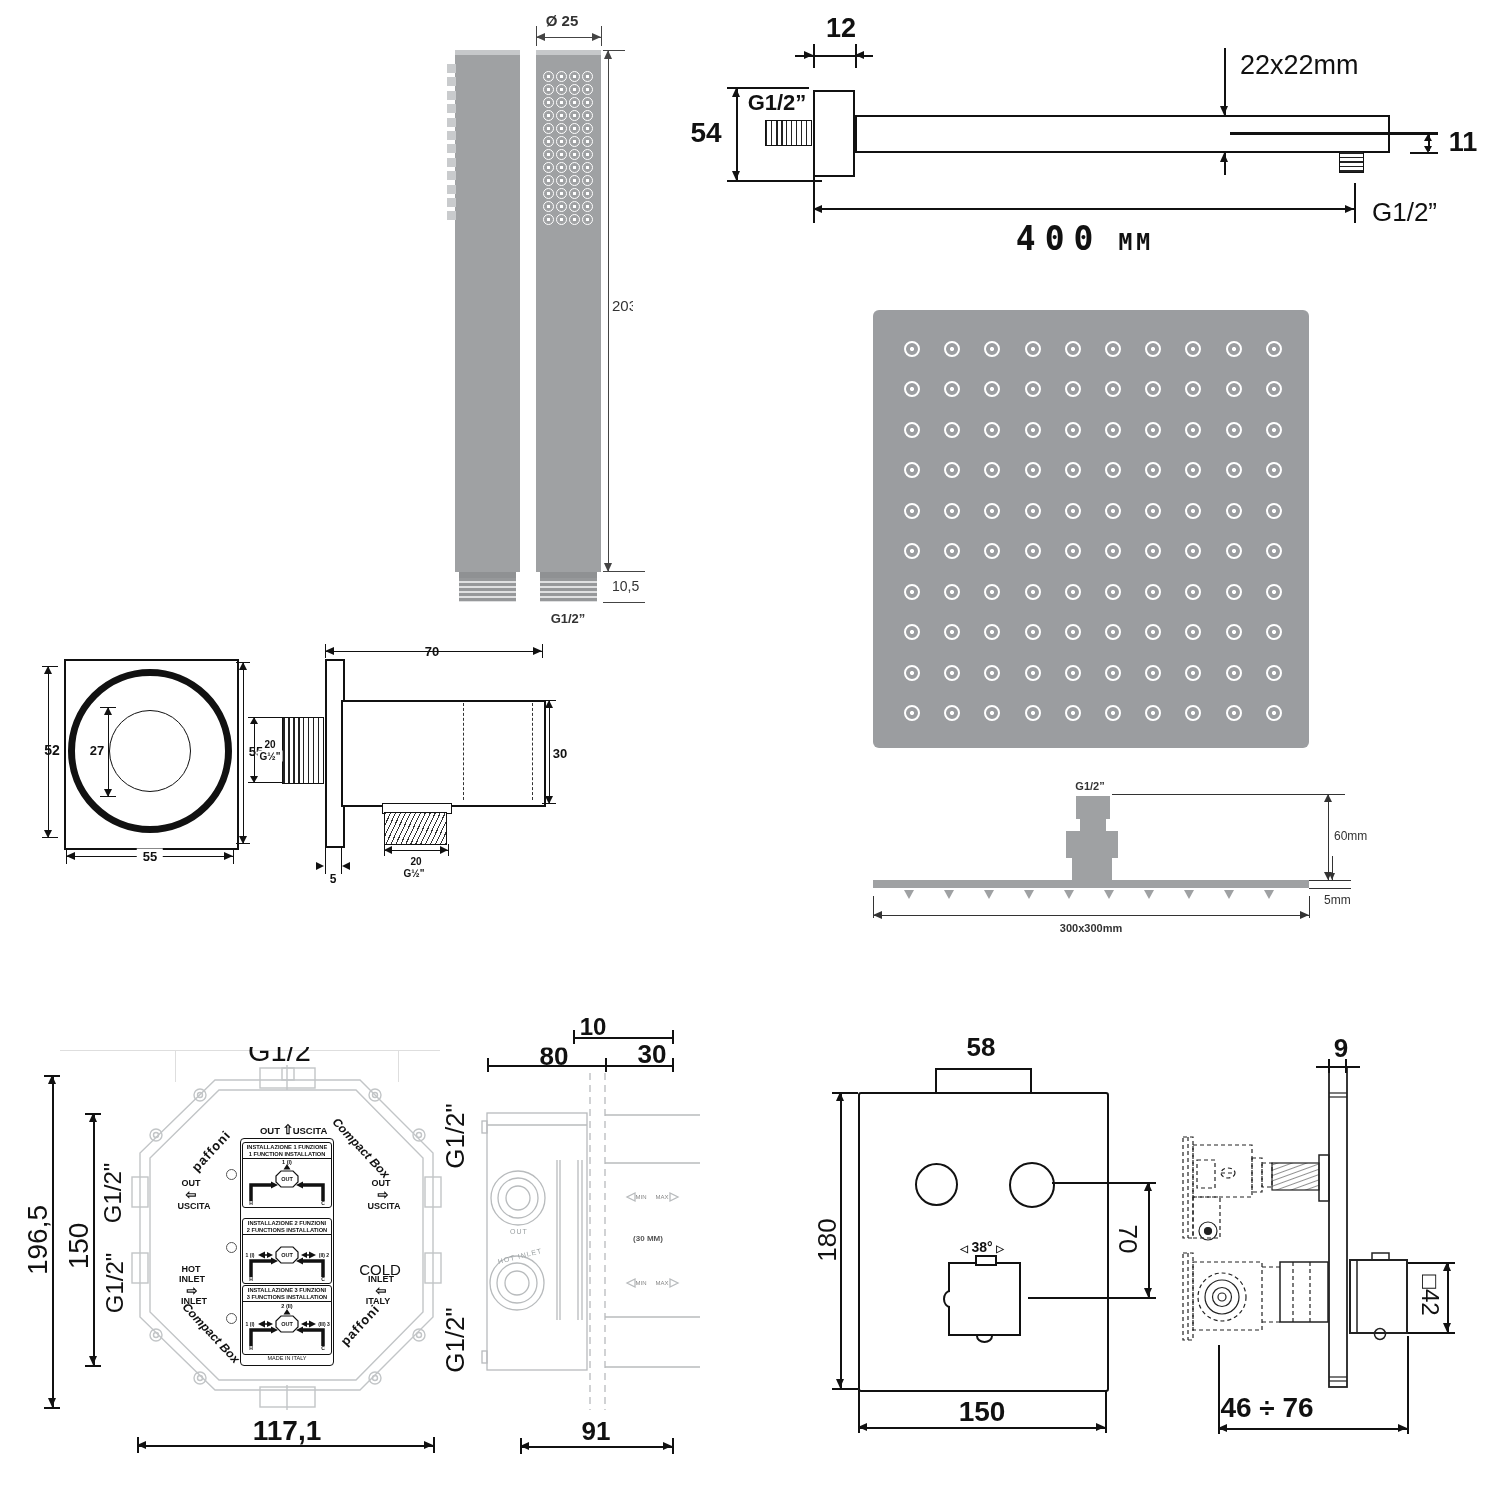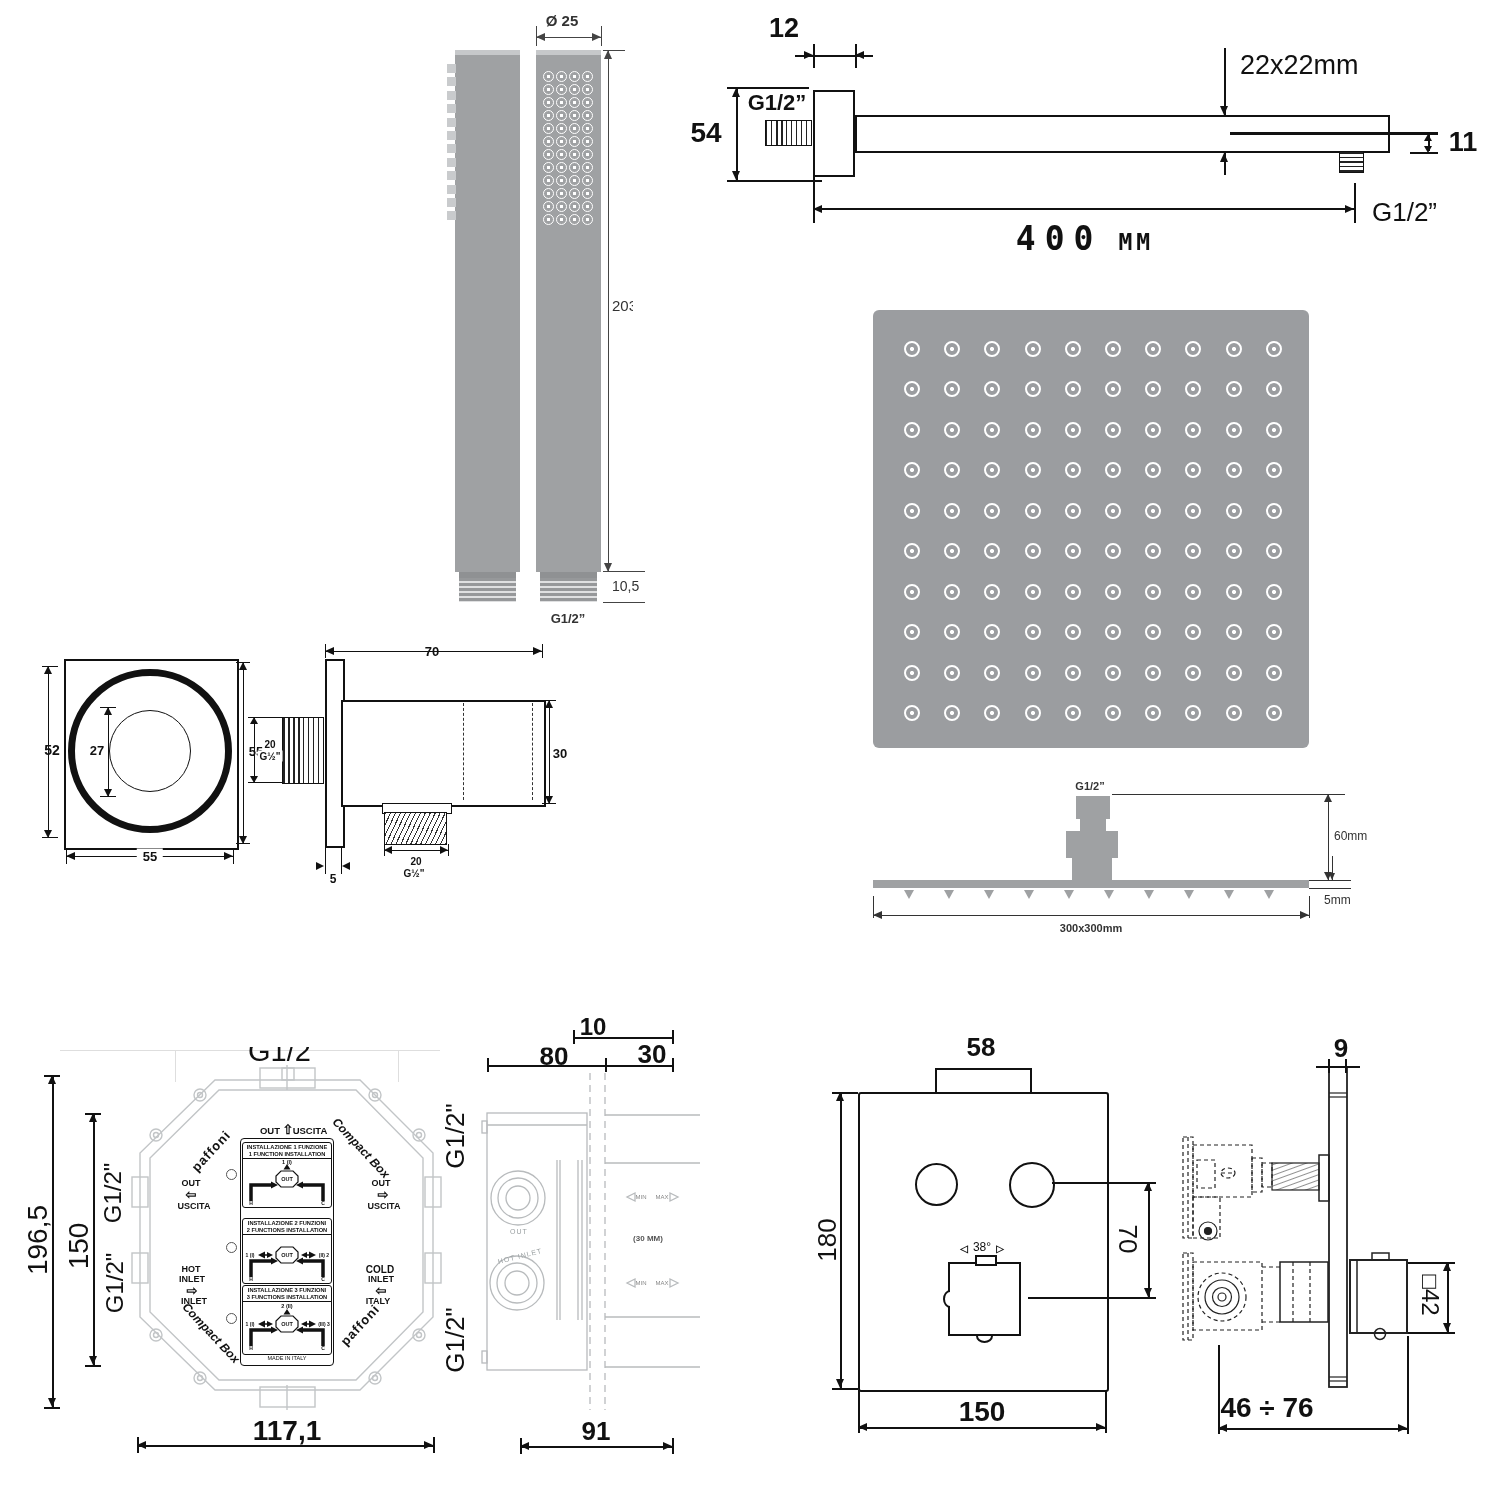--- a/index.html
+++ b/index.html
@@ -131,21 +131,21 @@
     <div class="ar ar-d" style="left:604px;top:563px;border-top-color:#444;"></div>
     <div class="abs" style="left:612px;top:297px;width:21px;height:18px;overflow:hidden;">
       <span style="font-size:15px;color:#333;font-family:'Liberation Sans',sans-serif;">203</span>
     </div>
     <div class="hline" style="left:603px;top:602px;width:42px;background:#444;height:1px;"></div>
     <span class="lbl" style="left:612px;top:578px;font-size:14px;color:#333;">10,5</span>
     <span class="lbl ctr" style="left:568px;top:618px;font-size:13px;color:#333;">G1/2”</span>
   </div>
 
   <div>
-    <span class="lbl ctr" style="left:784px;top:28px;font-size:27px;">12</span>
+    <span class="lbl ctr" style="left:841px;top:28px;font-size:27px;">12</span>
     <div class="vline" style="left:813px;top:44px;height:24px;"></div>
     <div class="vline" style="left:855px;top:44px;height:24px;"></div>
     <div class="hline" style="left:795px;top:55px;width:78px;"></div>
     <div class="ar ar-r" style="left:804px;top:51px;"></div>
     <div class="ar ar-l" style="left:855px;top:51px;"></div>
 
     <span class="lbl ctr" style="left:777px;top:103px;font-size:22px;">G1/2”</span>
     <span class="lbl ctr" style="left:706px;top:133px;font-size:28px;">54</span>
     <div class="hline" style="left:727px;top:87px;width:82px;"></div>
     <div class="hline" style="left:727px;top:180px;width:95px;"></div>
@@ -462,21 +462,21 @@
 
     <span class="lbl ctr" style="left:381px;top:1183px;font-size:9px;font-weight:bold;">OUT</span>
     <span class="lbl ctr" style="left:383px;top:1194px;font-size:13px;">⇨</span>
     <span class="lbl ctr" style="left:384px;top:1206px;font-size:9px;font-weight:bold;">USCITA</span>
 
     <span class="lbl ctr" style="left:191px;top:1269px;font-size:9px;font-weight:bold;">HOT</span>
     <span class="lbl ctr" style="left:192px;top:1279px;font-size:9px;font-weight:bold;">INLET</span>
     <span class="lbl ctr" style="left:192px;top:1290px;font-size:13px;">⇨</span>
     <span class="lbl ctr" style="left:194px;top:1301px;font-size:9px;font-weight:bold;">INLET</span>
 
-    <span class="lbl ctr" style="left:380px;top:1269px;font-size:10px;font-weight:bold;">COLD</span>
+    <span class="lbl ctr" style="left:380px;top:1269px;font-size:15px;font-weight:normal;">COLD</span>
     <span class="lbl ctr" style="left:381px;top:1279px;font-size:9px;font-weight:bold;">INLET</span>
     <span class="lbl ctr" style="left:381px;top:1290px;font-size:13px;">⇦</span>
     <span class="lbl ctr" style="left:378px;top:1301px;font-size:9px;font-weight:bold;">ITALY</span>
 
     <div class="circle" style="left:226px;top:1169px;width:9px;height:9px;border:1.5px solid #555;"></div>
     <div class="circle" style="left:226px;top:1242px;width:9px;height:9px;border:1.5px solid #555;"></div>
     <div class="circle" style="left:226px;top:1313px;width:9px;height:9px;border:1.5px solid #555;"></div>
 
     <div class="abs" style="left:240px;top:1138px;width:92px;height:226px;background:#fff;border:1.5px solid #111;border-radius:4px;">
 
@@ -651,21 +651,21 @@
     <div class="hline" style="left:832px;top:1388px;width:26px;"></div>
     <div class="vline" style="left:840px;top:1092px;height:296px;"></div>
     <div class="ar ar-u" style="left:836px;top:1092px;"></div>
     <div class="ar ar-d" style="left:836px;top:1379px;"></div>
 
     <div class="box" style="left:948px;top:1262px;width:69px;height:70px;border-width:2.5px;"></div>
     <div class="box" style="left:975px;top:1255px;width:18px;height:7px;border-width:2px;"></div>
     <div class="circle" style="left:943px;top:1290px;width:10px;height:14px;border:2px solid #111;clip-path:inset(0 50% 0 0);"></div>
     <div class="circle" style="left:976px;top:1329px;width:13px;height:10px;border:2px solid #111;clip-path:inset(50% 0 0 0);"></div>
     <span class="lbl ctr" style="left:964px;top:1248px;font-size:10px;">◁</span>
-    <span class="lbl ctr" style="left:982px;top:1247px;font-size:12px;font-weight:normal;">38°</span>
+    <span class="lbl ctr" style="left:982px;top:1247px;font-size:14px;font-weight:bold;">38°</span>
     <span class="lbl ctr" style="left:1000px;top:1248px;font-size:10px;">▷</span>
 
     <span class="lbl rotr" style="left:1127px;top:1239px;font-size:26px;">70</span>
     <div class="hline" style="left:1052px;top:1182px;width:104px;"></div>
     <div class="hline" style="left:1028px;top:1297px;width:128px;"></div>
     <div class="vline" style="left:1148px;top:1182px;height:115px;"></div>
     <div class="ar ar-u" style="left:1144px;top:1182px;"></div>
     <div class="ar ar-d" style="left:1144px;top:1288px;"></div>
 
     <span class="lbl ctr" style="left:982px;top:1412px;font-size:28px;">150</span>

